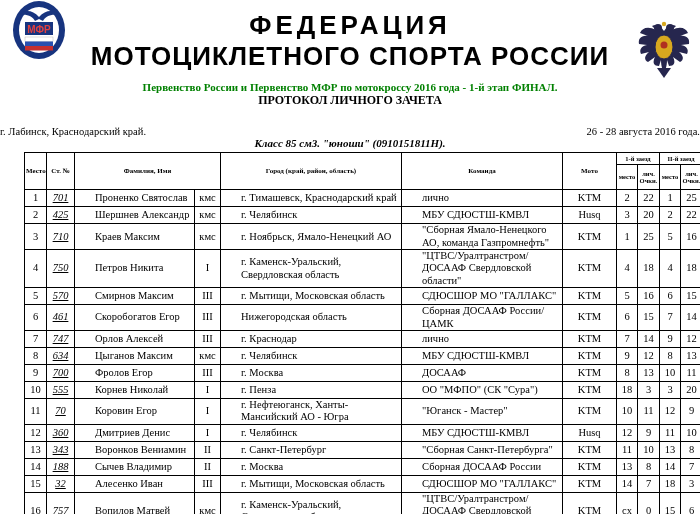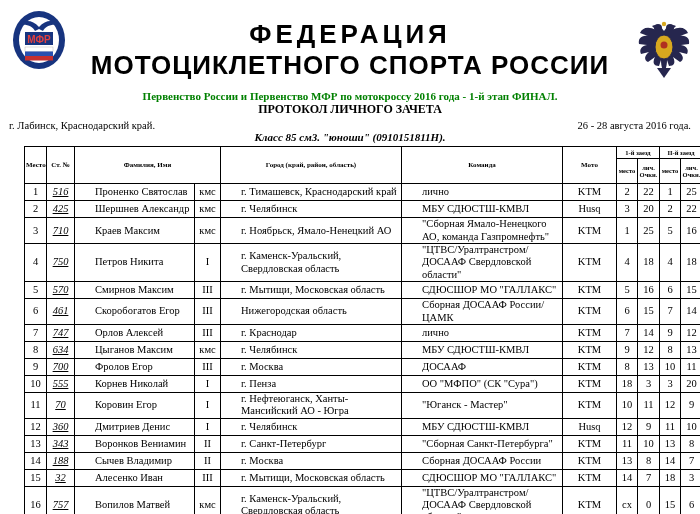--- a/index.html
+++ b/index.html
@@ -1,35 +1,35 @@
 <!DOCTYPE html>
 <html><head>
 <meta charset="utf-8">
 <style>
   html,body { margin:0; padding:0; background:#fff; }
   .page {
     position:relative; width:700px; height:514px; background:#fff;
     font-family:"Liberation Serif", serif; color:#000; overflow:hidden;
   }
   
-  .logo-left  { position:absolute; left:12px;  top:10px; }
+  .logo-left  { position:absolute; left:12px;  top:0; }
   .logo-right { position:absolute; right:8px; top:18px; }
   .titles {
-    padding-top:19px; text-align:center;
+    padding-top:10px; text-align:center;
     font-family:"Liberation Sans", sans-serif; font-weight:bold; line-height:1.2;
   }
   .title1 { font-size:26px; letter-spacing:4px; }
   .title2 { font-size:26px; letter-spacing:1px; }
   .subtitle {
     margin-top:9px; text-align:center; font-weight:bold; font-size:11px;
     color:#008000;
   }
   
   .protocol-title { text-align:center; font-weight:bold; font-size:12px; }
-  .loc-date { display:flex; justify-content:space-between; font-size:10.5px; padding:0 9px; margin-top:3px;align-items:center; }
+  .loc-date { display:flex; justify-content:space-between; font-size:10.5px; padding:0 0; margin-top:18px;align-items:center; }
   .class-line { text-align:center; font-weight:bold; font-style:italic; font-size:11px; margin-top:0px; margin-bottom:3px; }
   
   table { border-collapse:collapse; table-layout:fixed; width:700px;margin-left:24px; }
   th, td { border:1px solid #000; overflow:hidden; vertical-align:middle; }
   thead th { font-weight:bold; text-align:center; font-size:7px; line-height:1.2; padding:1px; }
   th.group { font-size:6.5px; height:11px; padding:0; }
   th.sub   { font-size:6.5px; padding:0 1px; }
   th.sum   { font-size:6px; padding:0 1px; }
   td { font-size:10.5px; line-height:1.18; height:16px; padding:0 3px; }
   td.c { text-align:center; padding:0 1px; }
@@ -112,21 +112,21 @@
       <tr>
         <th class="sub">место</th>
         <th class="sub">лич. Очки.</th>
         <th class="sub">место</th>
         <th class="sub">лич. Очки.</th>
       </tr>
     </thead>
     <tbody>
         <tr>
       <td class="c">1</td>
-      <td class="c num">516</td>
+      <td class="c num">701</td>
       <td class="l">Проненко Святослав</td>
       <td class="c">кмс</td>
       <td class="l">г. Тимашевск, Краснодарский край</td>
       <td class="l">лично</td>
       <td class="c">KTM</td>
       <td class="c">2</td>
       <td class="c">22</td>
       <td class="c">1</td>
       <td class="c">25</td>
       <td class="c">47</td>

